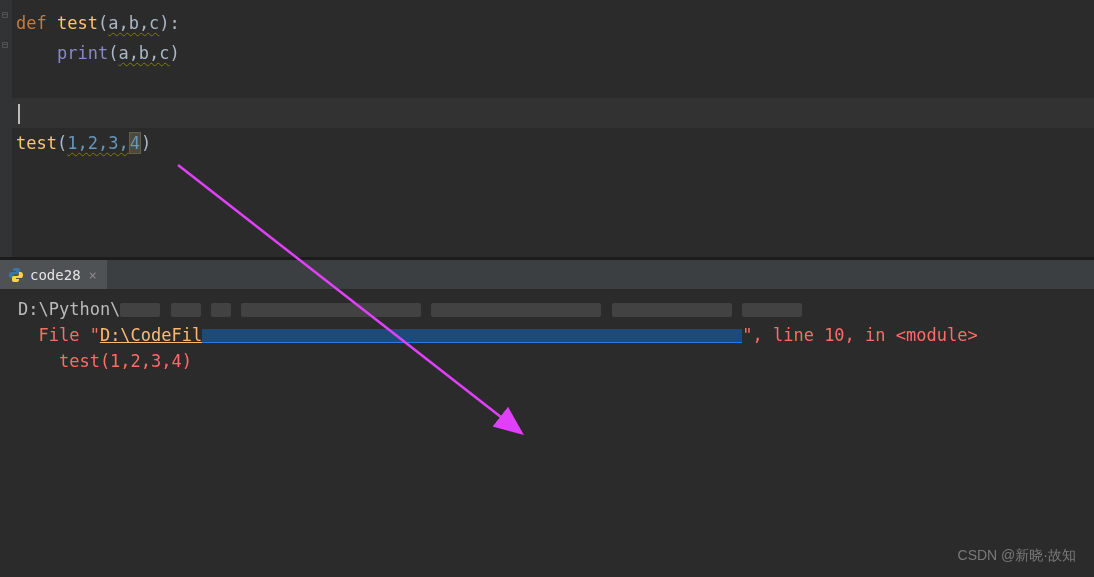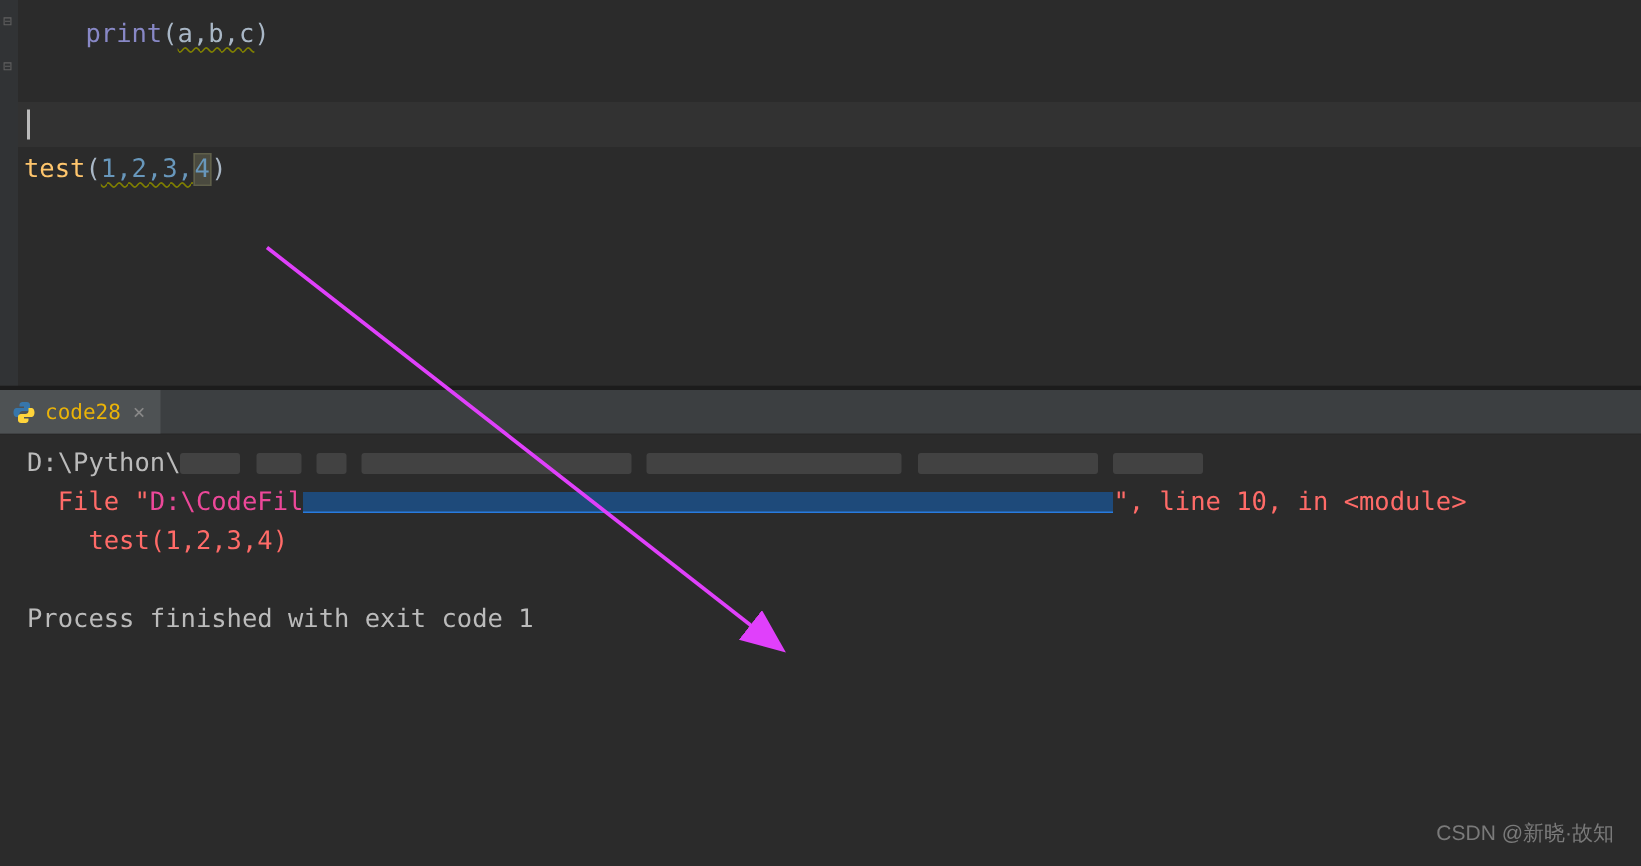--- a/index.html
+++ b/index.html
@@ -95,21 +95,21 @@
     }
     .tab-icon {
       width: 16px;
       height: 16px;
       display: flex;
       align-items: center;
       justify-content: center;
     }
     .tab-label {
       font-size: 14px;
-      color: #eab308;
+      color: #e5e5e5;
     }
     .tab-close {
       color: #888;
       font-size: 14px;
       cursor: pointer;
       padding: 0 2px;
     }
     .console-pane {
       background: #2b2b2b;
       padding: 6px 18px;
@@ -123,21 +123,22 @@
     .path-text { color: #bbbbbb; }
     .redacted {
       display: inline-block;
       background: #424242;
       height: 14px;
       vertical-align: middle;
       border-radius: 2px;
     }
     .error-text { color: #ff6b68; }
     .file-link {
-      color: #ec4899;
+      color: #fdba74;
+      text-decoration: underline;
     }
     .redacted-link {
       display: inline-block;
       background: #1e4a7a;
       border-bottom: 1px solid #287bde;
       height: 14px;
       vertical-align: middle;
     }
     .exit-text { color: #bbbbbb; }
     .watermark {
@@ -157,20 +158,21 @@
   </style>
 </head>
 <body>
 
 <div class="editor-pane">
   <div class="gutter">
     <span class="fold-icon" style="top:10px">⊟</span>
     <span class="fold-icon" style="top:40px">⊟</span>
   </div>
 
+  <div class="code-line"><span class="keyword">def</span> <span class="func-name">test</span><span class="punct">(</span><span class="param wavy-underline">a,b,c</span><span class="punct">):</span></div>
 
   <div class="code-line"><span>    </span><span class="builtin">print</span><span class="punct">(</span><span class="param wavy-underline">a,b,c</span><span class="punct">)</span></div>
 
   <div class="code-line"></div>
 
   <div class="code-line current"><span class="cursor-caret"></span></div>
 
   <div class="code-line"><span class="func-name">test</span><span class="punct">(</span><span class="number wavy-underline">1,2,3,</span><span class="number highlight-token">4</span><span class="punct">)</span></div>
 </div>
 
@@ -193,21 +195,20 @@
   <div class="console-line"><span class="path-text">D:\Python\</span><span class="redacted" style="width:40px"></span> <span class="redacted" style="width:30px"></span> <span class="redacted" style="width:20px"></span> <span class="redacted" style="width:180px"></span> <span class="redacted" style="width:170px"></span> <span class="redacted" style="width:120px"></span> <span class="redacted" style="width:60px"></span></div>
 
 
   <div class="console-line"><span class="error-text">  File "</span><span class="file-link">D:\CodeFil</span><span class="redacted-link" style="width:540px"></span><span class="error-text">", line 10, in &lt;module&gt;</span></div>
 
   <div class="console-line"><span class="error-text">    test(1,2,3,4)</span></div>
 
 
   <div class="console-line">&nbsp;</div>
 
-  <div class="console-line"><span class="exit-text">Process finished with exit code 1</span></div>
 </div>
 
 <svg class="arrow-overlay" width="1094" height="577">
   <defs>
     <marker id="arrowhead" markerWidth="12" markerHeight="12" refX="10" refY="5" orient="auto">
       <polygon points="0 0, 12 5, 0 10" fill="#e040fb"></polygon>
     </marker>
   </defs>
   <line x1="178" y1="165" x2="520" y2="432" stroke="#e040fb" stroke-width="2.5" marker-end="url(#arrowhead)"></line>
 </svg>

